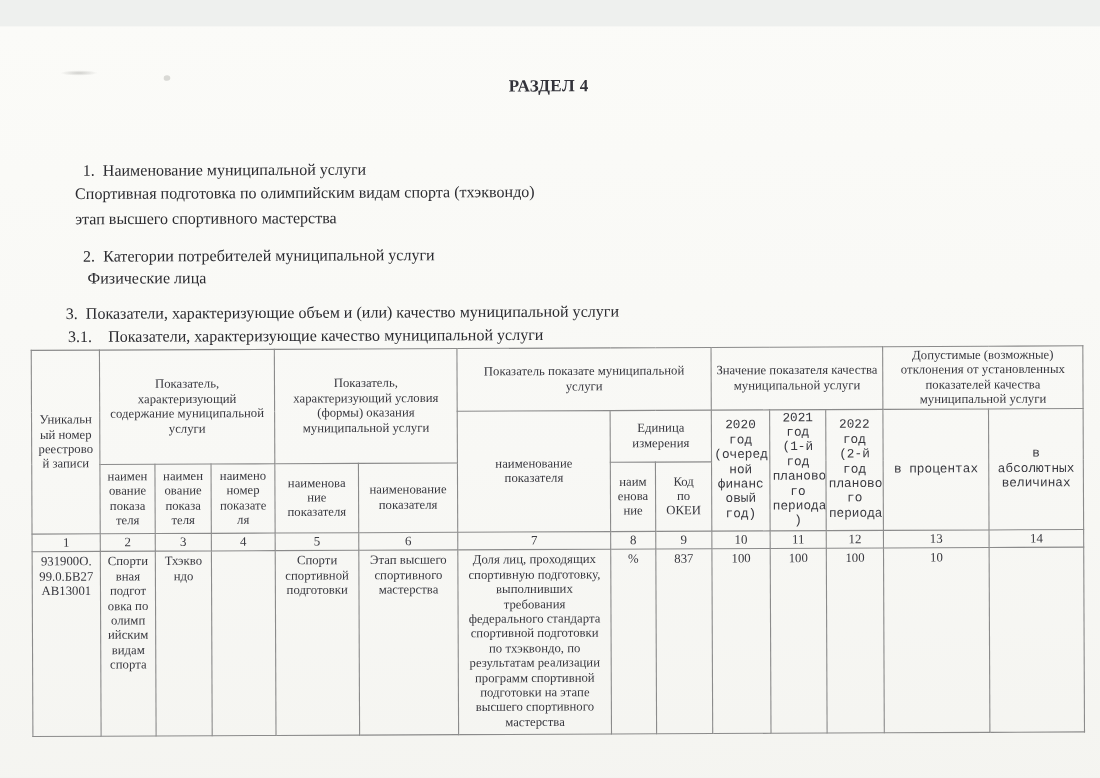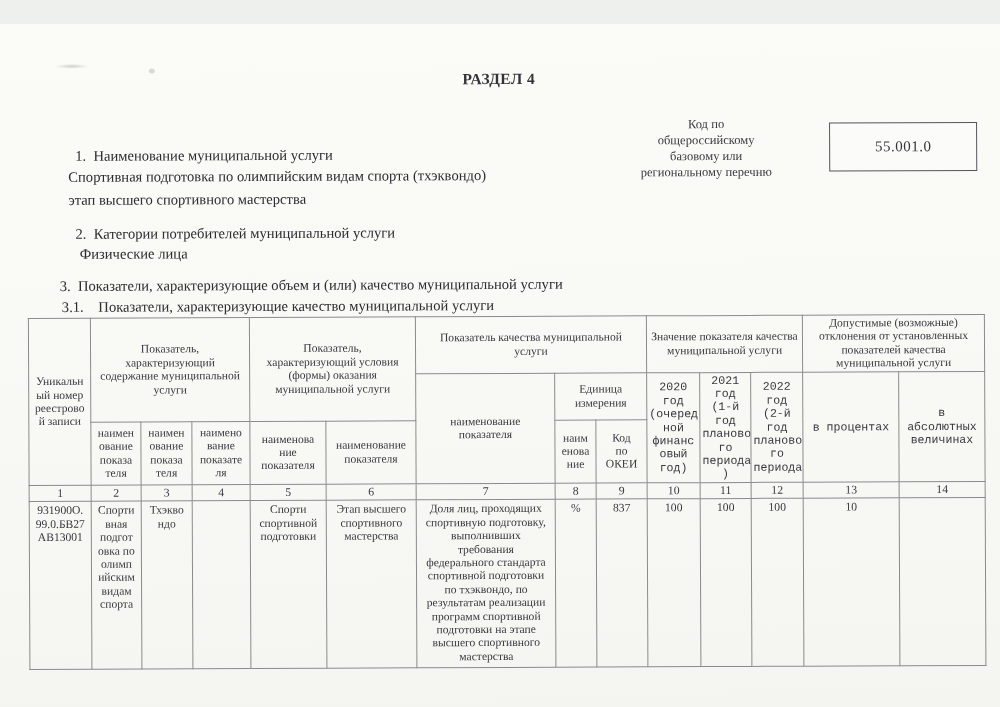--- a/index.html
+++ b/index.html
@@ -91,27 +91,20 @@
     <div class="abs para" style="top:119px;left:76px;">1.  Наименование муниципальной услуги</div>
     <div class="abs para" style="top:140px;left:69px;line-height:23px;">Спортивная подготовка по олимпийским видам спорта (тхэквондо)
 этап высшего спортивного мастерства</div>
 
     <div class="abs para" style="top:197px;left:76px;">2.  Категории потребителей муниципальной услуги</div>
     <div class="abs para" style="top:217px;left:80px;">Физические лица</div>
 
     <div class="abs para" style="top:249px;left:60px;">3.  Показатели, характеризующие объем и (или) качество муниципальной услуги</div>
     <div class="abs para" style="top:270px;left:62px;">3.1.    Показатели, характеризующие качество муниципальной услуги</div>
 
-    <div class="abs code-label">Код по
-общероссийскому
-базовому или
-региональному перечню</div>
-    <div class="abs code-box">
-      <span>55.001.0</span>
-    </div>
 
     <table class="main">
       <colgroup>
         <col style="width:62px">
           <col style="width:50px">
           <col style="width:51px">
           <col style="width:58px">
         <col style="width:76px">
           <col style="width:90px">
           <col style="width:139px">
@@ -130,21 +123,21 @@
 реестрово
 й записи</th>
         <th colspan="3" rowspan="2">Показатель,
 характеризующий
 содержание муниципальной
 услуги</th>
         <th colspan="2" rowspan="2">Показатель,
 характеризующий условия
 (формы) оказания
 муниципальной услуги</th>
-        <th colspan="3">Показатель качества муниципальной
+        <th colspan="3">Показатель показате муниципальной
 услуги</th>
         <th colspan="3">Значение показателя качества
 муниципальной услуги</th>
         <th colspan="2">Допустимые (возможные)
 отклонения от установленных
 показателей качества
 муниципальной услуги</th>
       </tr>
       <tr class="grp-b">
         <th rowspan="2">наименование
@@ -177,21 +170,21 @@
       <tr class="grp-c">
         <th>наимен
 ование
 показа
 теля</th>
         <th>наимен
 ование
 показа
 теля</th>
         <th>наимено
-вание
+номер
 показате
 ля</th>
         <th>наименова
 ние
 показателя</th>
         <th>наименование
 показателя</th>
         <th>наим
 енова
 ние</th>

